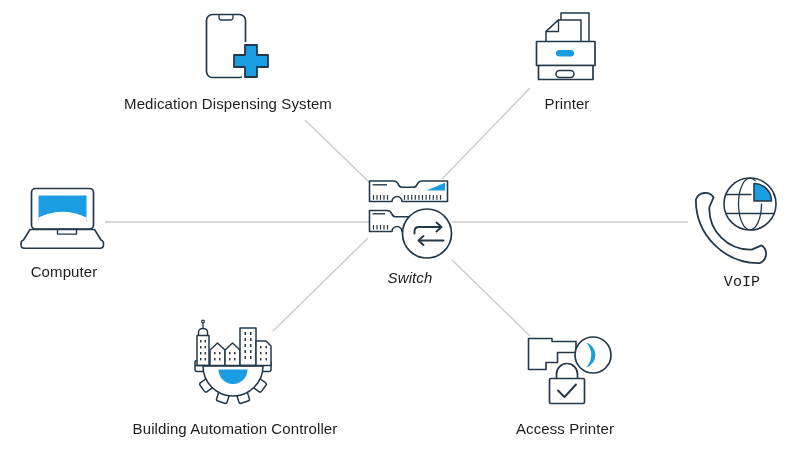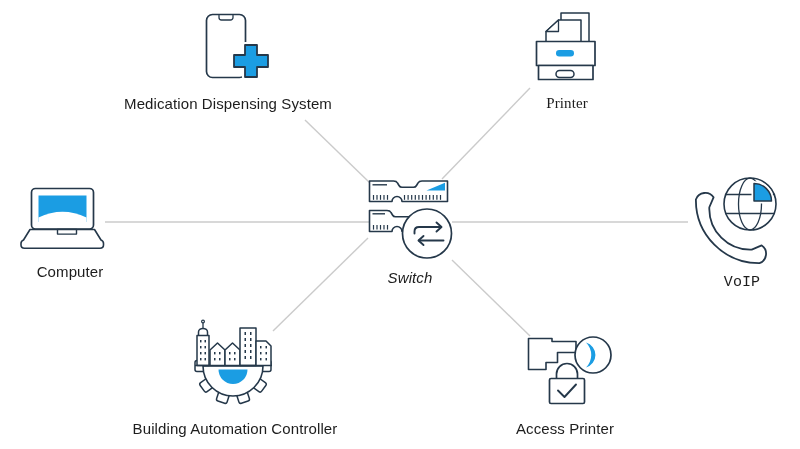--- a/index.html
+++ b/index.html
@@ -164,20 +164,20 @@
       <path d="M 552,338.5 L 528.5,338.5 L 528.5,369.5 L 546,369.5 L 546,362.5 L 557.5,362.5 L 557.5,352.5 L 576,352.5 L 576,341.5 L 552,341.5 Z" fill="#fff" stroke="#25384a" stroke-width="1.6"></path>
       <circle cx="593" cy="355" r="18" fill="#fff" stroke="#25384a" stroke-width="1.7"></circle>
       <path d="M 586,342.5 A 13,13 0 0 1 586,367.5 A 17.5,17.5 0 0 0 586,342.5 Z" fill="#1b9de3"></path>
       <path d="M 556.5,379 L 556.5,374 A 10.5,10.5 0 0 1 577.5,374 L 577.5,379" fill="none" stroke="#25384a" stroke-width="1.7"></path>
       <rect x="549.5" y="378.5" width="35" height="25" rx="1.5" fill="#fff" stroke="#25384a" stroke-width="1.7"></rect>
       <path d="M 558,390.5 L 564.5,397 L 576,384.5" fill="none" stroke="#25384a" stroke-width="1.9"></path>
     </g>
   </svg>
 
   <div class="node-label" style="left:228px;top:95px;">Medication Dispensing System</div>
-  <div class="node-label" style="left:567px;top:95px;font-family:Liberation Serif, serif;">Printer</div>
-  <div class="node-label" style="left:64px;top:263px;margin-left:6px;">Computer</div>
+  <div class="node-label" style="left:567px;top:95px;">Printer</div>
+  <div class="node-label" style="left:64px;top:263px;">Computer</div>
   <div class="node-label" style="left:410px;top:269px;font-style:italic;">Switch</div>
   <div class="node-label" style="left:742px;top:274px;font-family:Liberation Mono, monospace;">VoIP</div>
   <div class="node-label" style="left:235px;top:420px;">Building Automation Controller</div>
   <div class="node-label" style="left:565px;top:420px;">Access Printer</div>
 
 </div>
 
 </body></html>

